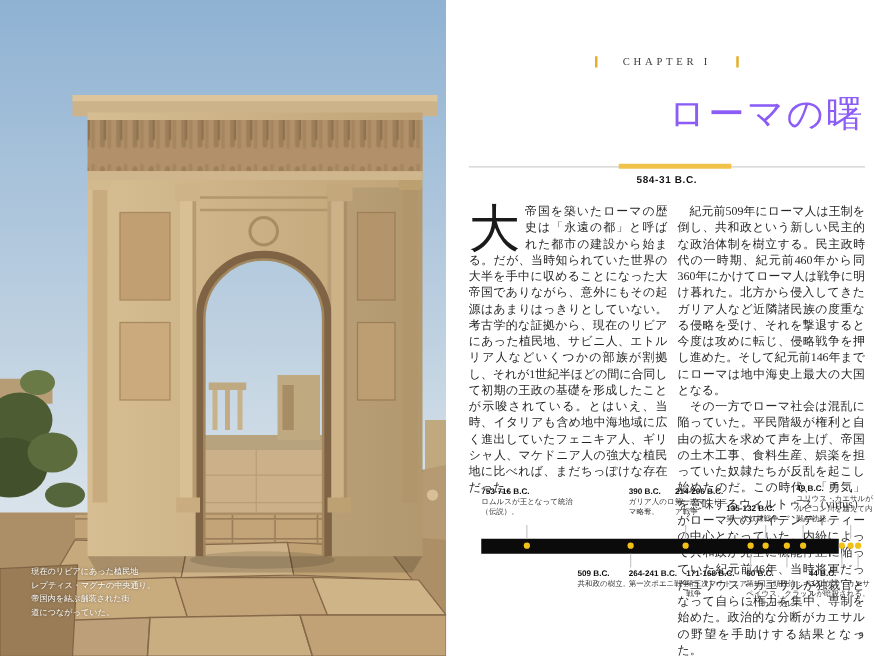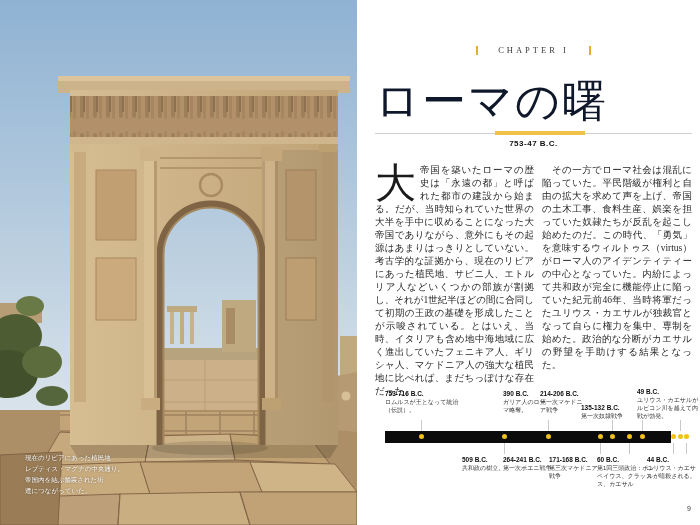--- a/index.html
+++ b/index.html
@@ -16,22 +16,22 @@
     font-size:6.5px; line-height:11px; color:#ffffff; text-shadow:0 0 2px rgba(0,0,0,.55); }
 
   
   .text-page { position:absolute; left:357px; top:0; width:343px; height:525px; background:#fff; }
 
   .chapter-row { position:absolute; top:40px; left:18px; width:317px; text-align:center;
     font-family:"Liberation Serif","DejaVu Serif",serif; }
   .chapter-bar { display:inline-block; width:2px; height:9px; background:#E4AF2B; vertical-align:middle; margin:0 20px; }
   .chapter-label { display:inline-block; vertical-align:middle; font-size:8.5px; letter-spacing:3px; color:#3c3c3c; }
 
-  .page-title { position:absolute; top:72px; left:18px; width:317px; text-align:left;
-    font-size:44px; letter-spacing:2px; color:#0f172a; }
+  .page-title { position:absolute; top:72px; left:18px; width:317px; text-align:right;
+    font-size:29px; letter-spacing:2px; color:#8b5cf6; }
 
   .divider { position:absolute; top:133px; left:18px; width:317px; border-top:1px solid #cfcfcf; }
   .divider-accent { position:absolute; top:131px; left:138px; width:90px; height:4px; background:#F0C24A; }
   .date-range { position:absolute; top:139px; left:18px; width:317px; text-align:center;
     font-family:"Liberation Sans","DejaVu Sans",sans-serif; font-weight:bold; font-size:8px; letter-spacing:.5px; color:#111; }
 
   .body-col { position:absolute; top:164px; font-size:9.5px; line-height:13px;
     text-align:justify; color:#262626; }
   .col-1 { left:18px; width:159px; }
   .col-2 { left:185px; width:150px; }
@@ -182,27 +182,28 @@
   <div class="text-page">
 
     <div class="chapter-row">
       <span class="chapter-bar"></span><span class="chapter-label">CHAPTER I</span><span class="chapter-bar"></span>
     </div>
 
     <div class="page-title">ローマの曙</div>
 
     <div class="divider"></div>
     <div class="divider-accent"></div>
-    <div class="date-range">753-47 B.C.</div>
+    <div class="date-range">584-31 B.C.</div>
 
     <div class="body-col col-1">
       <p><span class="drop-cap">大</span><span>帝国を築いたローマの歴史は「永遠の都」と呼ばれた都市の建設から始まる。だが、当時知られていた世界の大半を手中に収めることになった大帝国でありながら、意外にもその起源はあまりはっきりとしていない。考古学的な証拠から、現在のリビアにあった植民地、サビニ人、エトルリア人などいくつかの部族が割拠し、それが1世紀半ほどの間に合同して初期の王政の基礎を形成したことが示唆されている。とはいえ、当時、イタリアも含め地中海地域に広く進出していたフェニキア人、ギリシャ人、マケドニア人の強大な植民地に比べれば、まだちっぽけな存在だった。</span></p>
     </div>
 
     <div class="body-col col-2">
+      <p>　紀元前509年にローマ人は王制を倒し、共和政という新しい民主的な政治体制を樹立する。民主政時代の一時期、紀元前460年から同360年にかけてローマ人は戦争に明け暮れた。北方から侵入してきたガリア人など近隣諸民族の度重なる侵略を受け、それを撃退すると今度は攻めに転じ、侵略戦争を押し進めた。そして紀元前146年までにローマは地中海史上最大の大国となる。</p>
       <p>　その一方でローマ社会は混乱に陥っていた。平民階級が権利と自由の拡大を求めて声を上げ、帝国の土木工事、食料生産、娯楽を担っていた奴隷たちが反乱を起こし始めたのだ。この時代、「勇気」を意味するウィルトゥス（virtus）がローマ人のアイデンティティーの中心となっていた。内紛によって共和政が完全に機能停止に陥っていた紀元前46年、当時将軍だったユリウス・カエサルが独裁官となって自らに権力を集中、専制を始めた。政治的な分断がカエサルの野望を手助けする結果となった。</p>
     </div>
 
     <div class="timeline">
       <div class="tl-bar"></div>
     <div class="tl-dot" style="left: 62px;"></div>
         <div class="tl-line" style="left: 64px; top: 32px; height: 11px;"></div>
         <div class="tl-event" style="left: 28px; top: 2px; width: 74px;">
           <div class="tl-date">753-716 B.C.</div>
           <div class="tl-desc">ロムルスが王となって統治（伝説）。</div>

